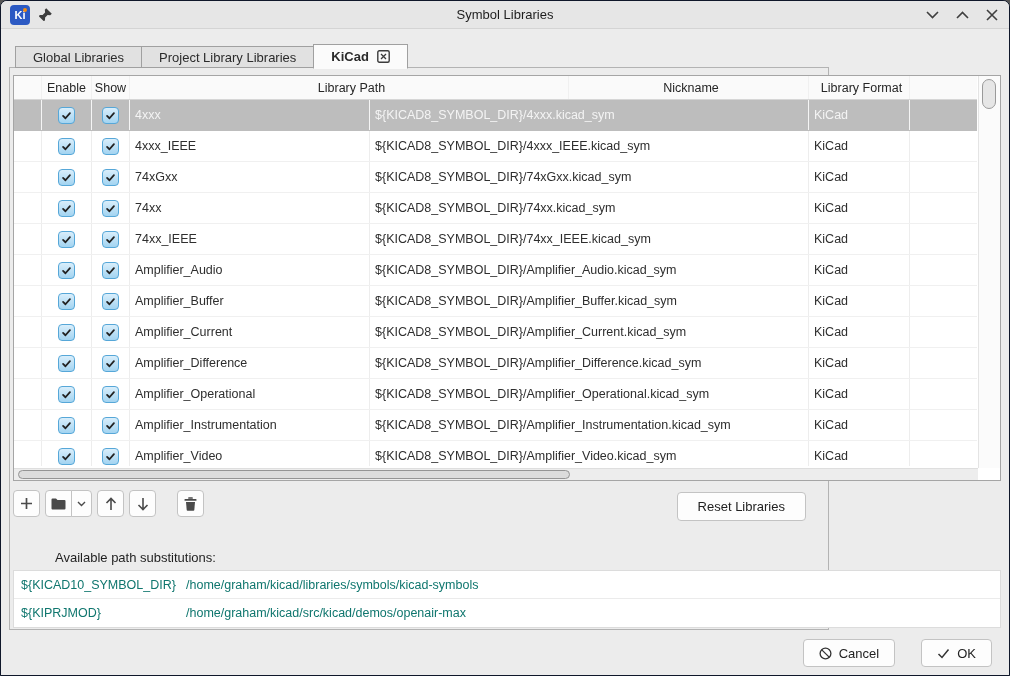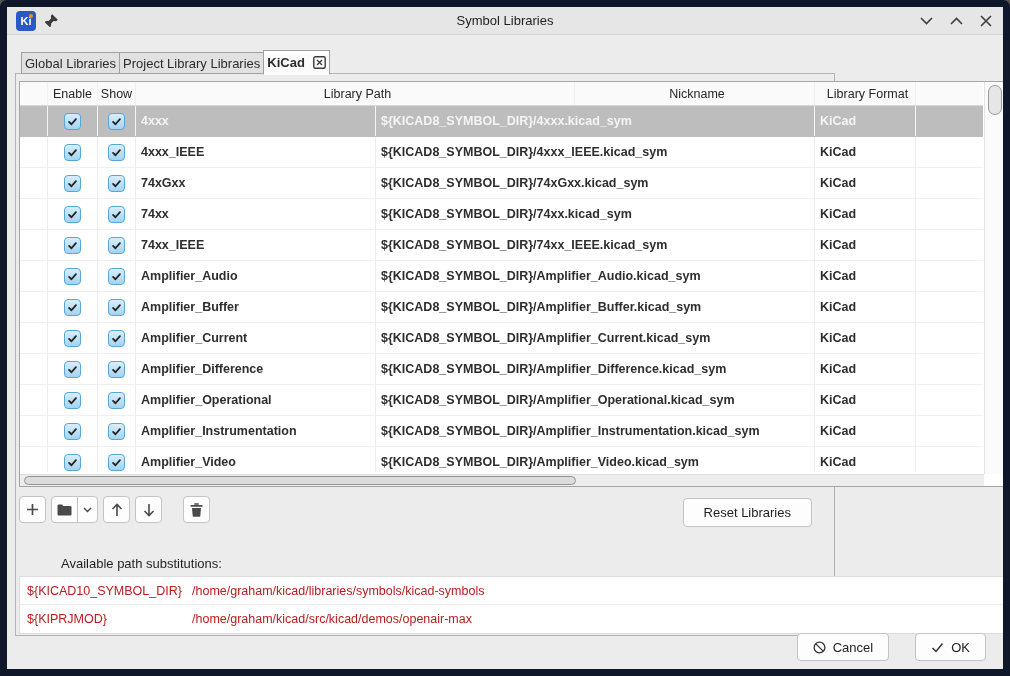--- a/index.html
+++ b/index.html
@@ -3,21 +3,21 @@
 <meta charset="utf-8">
 <style>
   * { margin:0; padding:0; box-sizing:border-box; }
   html,body { width:1010px; height:676px; }
   body {
     font-family:"Liberation Sans","DejaVu Sans",sans-serif;
     font-size:13px; color:#2b2b2b; background:#555;
   }
   .window {
     position:relative; width:1010px; height:676px;
-    background:#ececec; border:7px solid #0f172a;
+    background:#ececec; border:1px solid #0f172a;
     border-radius:7px 7px 0 0; overflow:hidden;
   }
   
   .titlebar {
     position:absolute; top:0; left:0; right:0; height:28px;
     background:#e6e6e6; border-bottom:1px solid #d4d4d4;
   }
   .app-icon {
     position:absolute; left:9px; top:4px; width:20px; height:20px;
     background:#2b59c3; border-radius:4px; color:#fff;
@@ -36,21 +36,21 @@
     position:absolute; right:10px; top:0; height:28px;
     display:flex; align-items:center; gap:16px;
   }
   .win-btn { width:14px; height:14px; display:flex; align-items:center; justify-content:center; }
   
   .tabbar {
     position:absolute; left:14px; top:42px; height:25px;
     display:flex; align-items:flex-end; z-index:3;
   }
   .tab {
-    height:22px; padding:0 3px; display:flex; align-items:center; gap:8px;
+    height:22px; padding:0 17px; display:flex; align-items:center; gap:8px;
     background:#e1e1e1; border:1px solid #a0a0a0; margin-right:-1px;
     font-size:13px; color:#2b2b2b; white-space:nowrap;
   }
   .tab.active {
     height:25px; background:#fbfbfb; font-weight:bold;
     border-bottom:1px solid #fbfbfb; margin-bottom:-1px; z-index:4;
   }
   
   .panel {
     position:absolute; left:8px; top:66px; width:820px; height:563px;
@@ -62,21 +62,21 @@
     background:#fff; border:1px solid #a5a5a5;
   }
   .grid-header {
     display:flex; height:24px; margin-right:23px; background:#fafafa;
     border-bottom:1px solid #d6d6d6; font-size:12.5px; color:#262626;
   }
   .grid-header .hc {
     display:flex; align-items:center; justify-content:center;
     border-right:1px solid #f0f0f0; overflow:hidden;
   }
-  .grid-body { margin-right:23px; height:366px; overflow:hidden;font-weight:bold; }
+  .grid-body { margin-right:23px; height:366px; overflow:hidden; }
   .grid-row {
     display:flex; height:31px; border-bottom:1px solid #f0f0f0;
     background:#fff; color:#2e2e2e;
   }
   .grid-row .cell {
     display:flex; align-items:center; border-right:1px solid #ededed;
     overflow:hidden; white-space:nowrap; font-size:12.5px;
   }
   .c-gutter { width:28px; }
   .c-enable { width:50px; justify-content:center; }
@@ -130,21 +130,21 @@
   .tb-spacer { flex:1; }
   .gap19 { width:19px; }
   
   .subst-label { position:absolute; left:4px; top:482px; font-size:13px; color:#1f1f1f;margin-left:41px; }
   .subst-table {
     position:absolute; left:3px; top:502px; width:988px;
     background:#fff; border:1px solid #dcdcdc;
   }
   .subst-row {
     display:flex; height:28px; align-items:center;
-    border-bottom:1px solid #ebebeb; font-size:12.5px; color:#b91c1c;justify-content:space-between;
+    border-bottom:1px solid #ebebeb; font-size:12.5px; color:#0f766e;justify-content:space-between;
   }
   .subst-row:last-child { border-bottom:none; }
   .s-var { width:172px; padding-left:7px; }
   .s-path { flex:1; }
   
   .footer {
     position:absolute; right:17px; bottom:8px; display:flex; gap:26px;
   }
   .footer .btn {
     height:28px; padding:0 15px; background:#fdfdfd; border:1px solid #c3c3c3;

